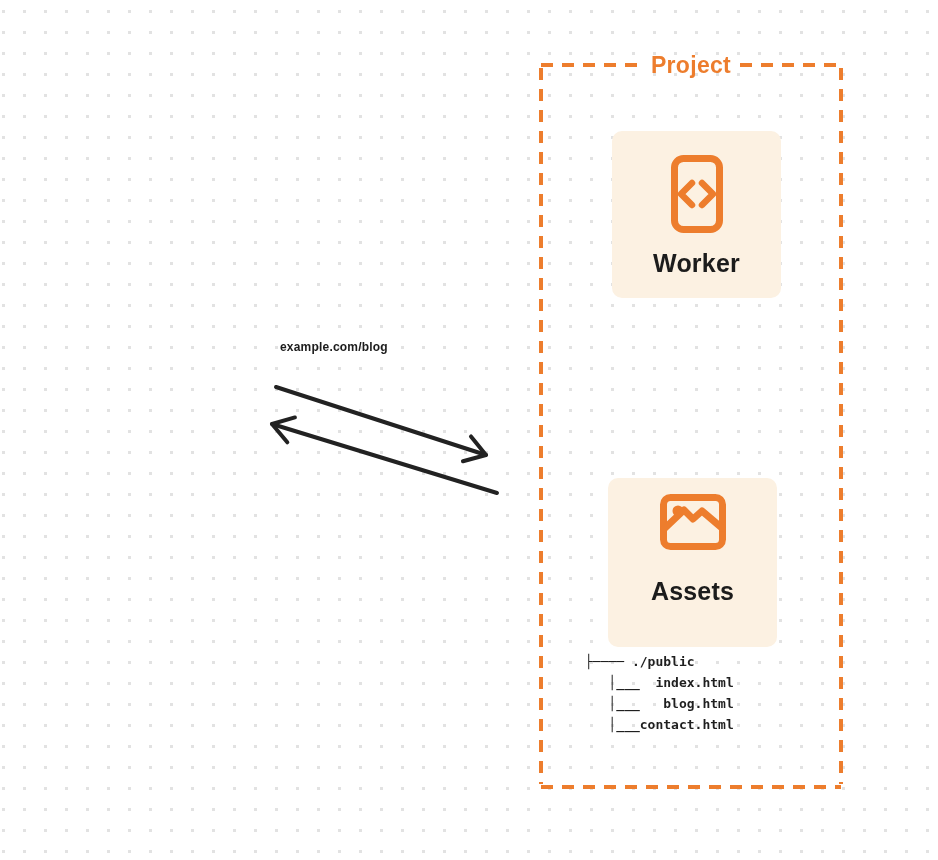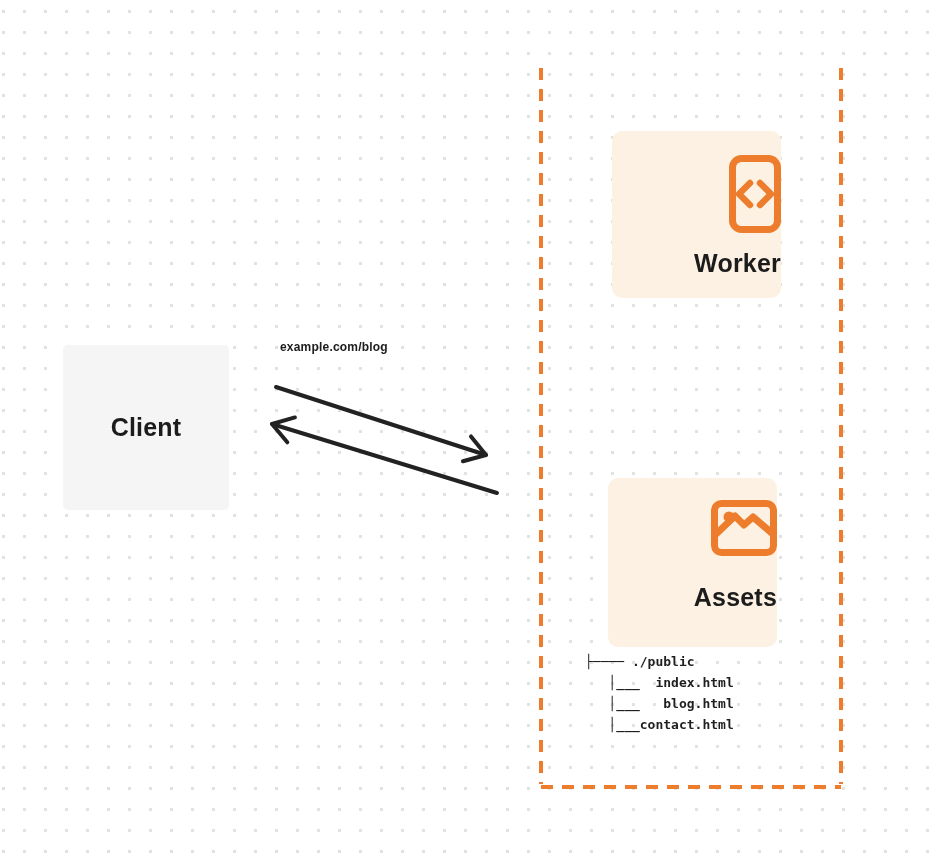--- a/index.html
+++ b/index.html
@@ -43,26 +43,26 @@
   .project-top{
     position:absolute;left:2px;right:2px;top:-12px;height:28px;
     display:flex;align-items:center;gap:9px;
   }
   .project-top .dash-h{flex:1;}
   .project-title{color:#ed7d2d;font-size:23px;font-weight:700;letter-spacing:.3px;white-space:nowrap;}
 
   
   .card{
     position:absolute;background:#fcf1e2;border-radius:10px;
-    display:flex;flex-direction:column;align-items:flex-end;
+    display:flex;flex-direction:column;align-items:center;
   }
   .card .node-label{font-size:25px;font-weight:700;letter-spacing:.2px;}
   .card-worker{left:73px;top:68px;width:169px;height:167px;padding-top:24px;box-sizing:border-box;}
   .card-worker .node-label{margin-top:16px;}
-  .card-assets{left:69px;top:415px;width:169px;height:169px;padding-top:22px;box-sizing:border-box;}
+  .card-assets{left:69px;top:415px;width:169px;height:169px;padding-top:16px;box-sizing:border-box;}
   .card-assets .node-label{margin-top:27px;}
   .icon-stroke{stroke:#ed7d2d;fill:none;}
 
   
   .file-tree{
     position:absolute;left:46px;top:588px;margin:0;
     font-family:"DejaVu Sans Mono","Liberation Mono",monospace;
     font-size:13px;line-height:21px;font-weight:700;color:#1f1f1f;
     white-space:pre;
   }
@@ -75,27 +75,29 @@
   <svg class="arrows" width="938" height="860" viewBox="0 0 938 860">
     <defs>
       <marker id="ah" viewBox="-26 -18 32 36" markerWidth="32" markerHeight="36" refX="0" refY="0" orient="auto" markerUnits="userSpaceOnUse">
         <path d="M-20 -13 L0 0 L-20 13" fill="none" stroke="#222222" stroke-width="4" stroke-linecap="round" stroke-linejoin="round"></path>
       </marker>
     </defs>
     <path d="M276 387 L486 455" stroke="#222222" stroke-width="4" stroke-linecap="round" marker-end="url(#ah)"></path>
     <path d="M497 493 L272 424" stroke="#222222" stroke-width="4" stroke-linecap="round" marker-end="url(#ah)"></path>
   </svg>
 
-  <div class="client-box">
-    <span class="node-label">Client</span>
-  </div>
 
   <div class="request-label">example.com/blog</div>
 
   <div class="project-box">
+    <div class="project-top">
+      <div class="dash-h"></div>
+      <span class="project-title">Project</span>
+      <div class="dash-h"></div>
+    </div>
     <div class="dash-v left"></div>
     <div class="dash-v right"></div>
     <div class="dash-h dash-bottom"></div>
 
     <div class="card card-worker">
       <svg width="52" height="78" viewBox="0 0 52 78">
         <rect class="icon-stroke" x="3.5" y="3.5" width="45" height="71" rx="9" stroke-width="7"></rect>
         <polyline class="icon-stroke" points="21,28 10,39 21,50" stroke-width="6.5" stroke-linecap="round" stroke-linejoin="round"></polyline>
         <polyline class="icon-stroke" points="31,28 42,39 31,50" stroke-width="6.5" stroke-linecap="round" stroke-linejoin="round"></polyline>
       </svg>

